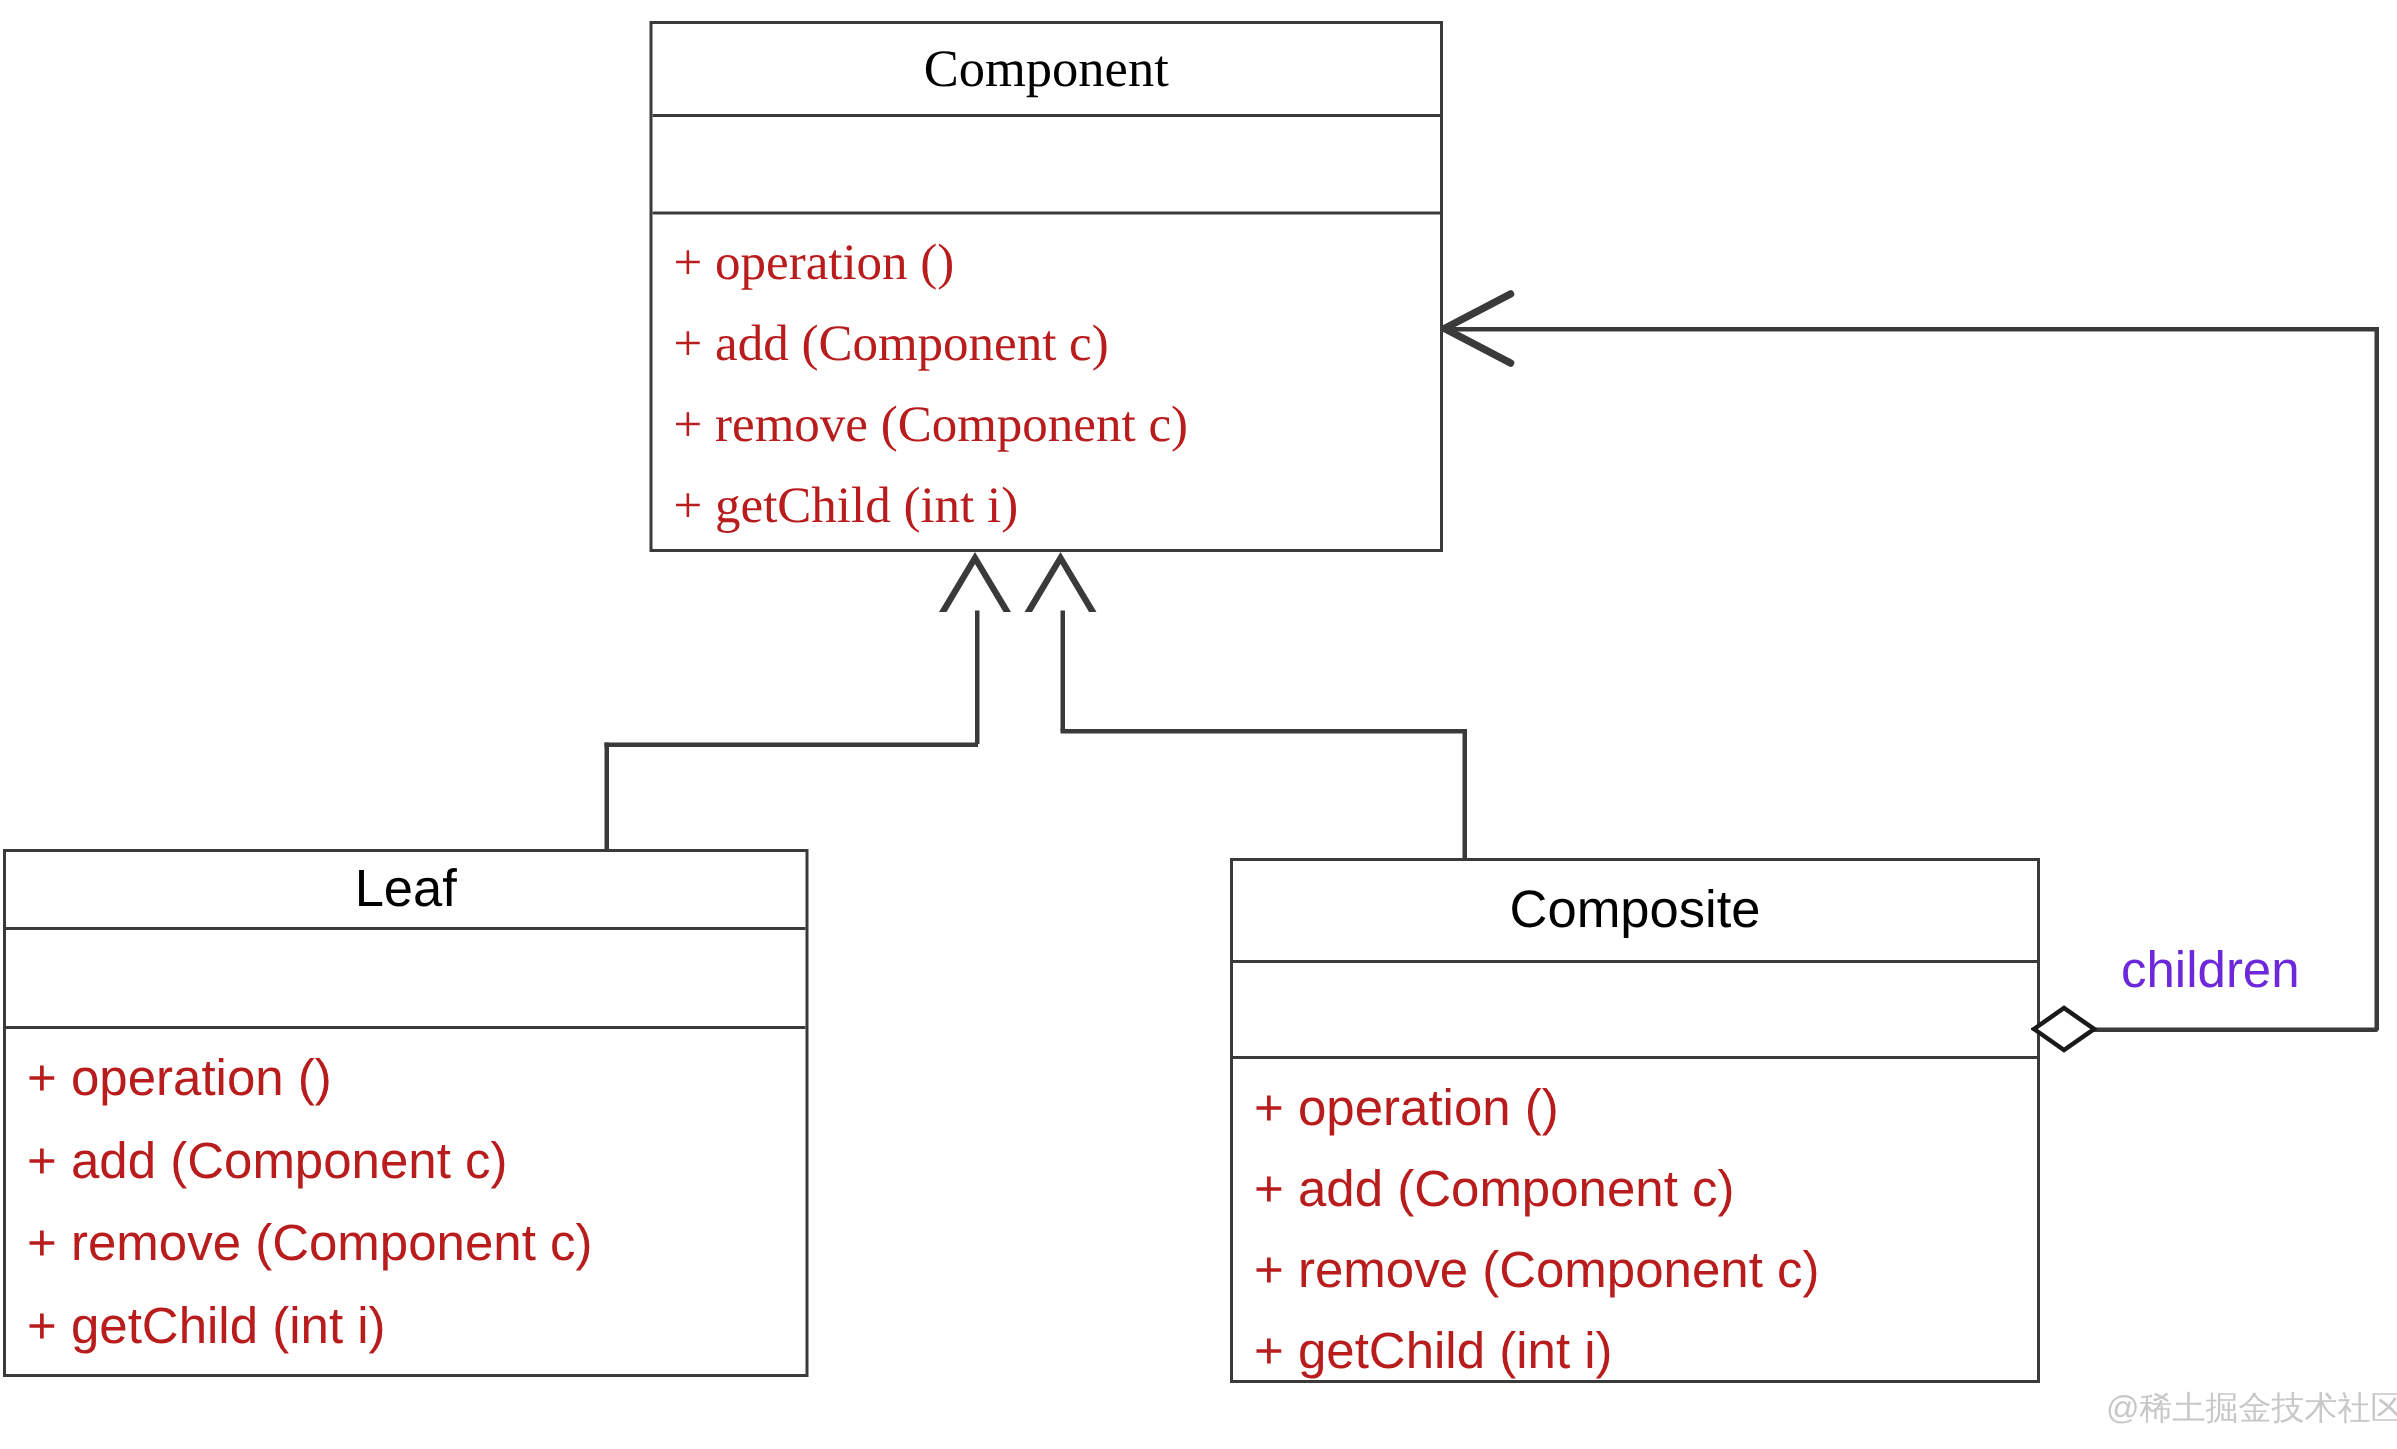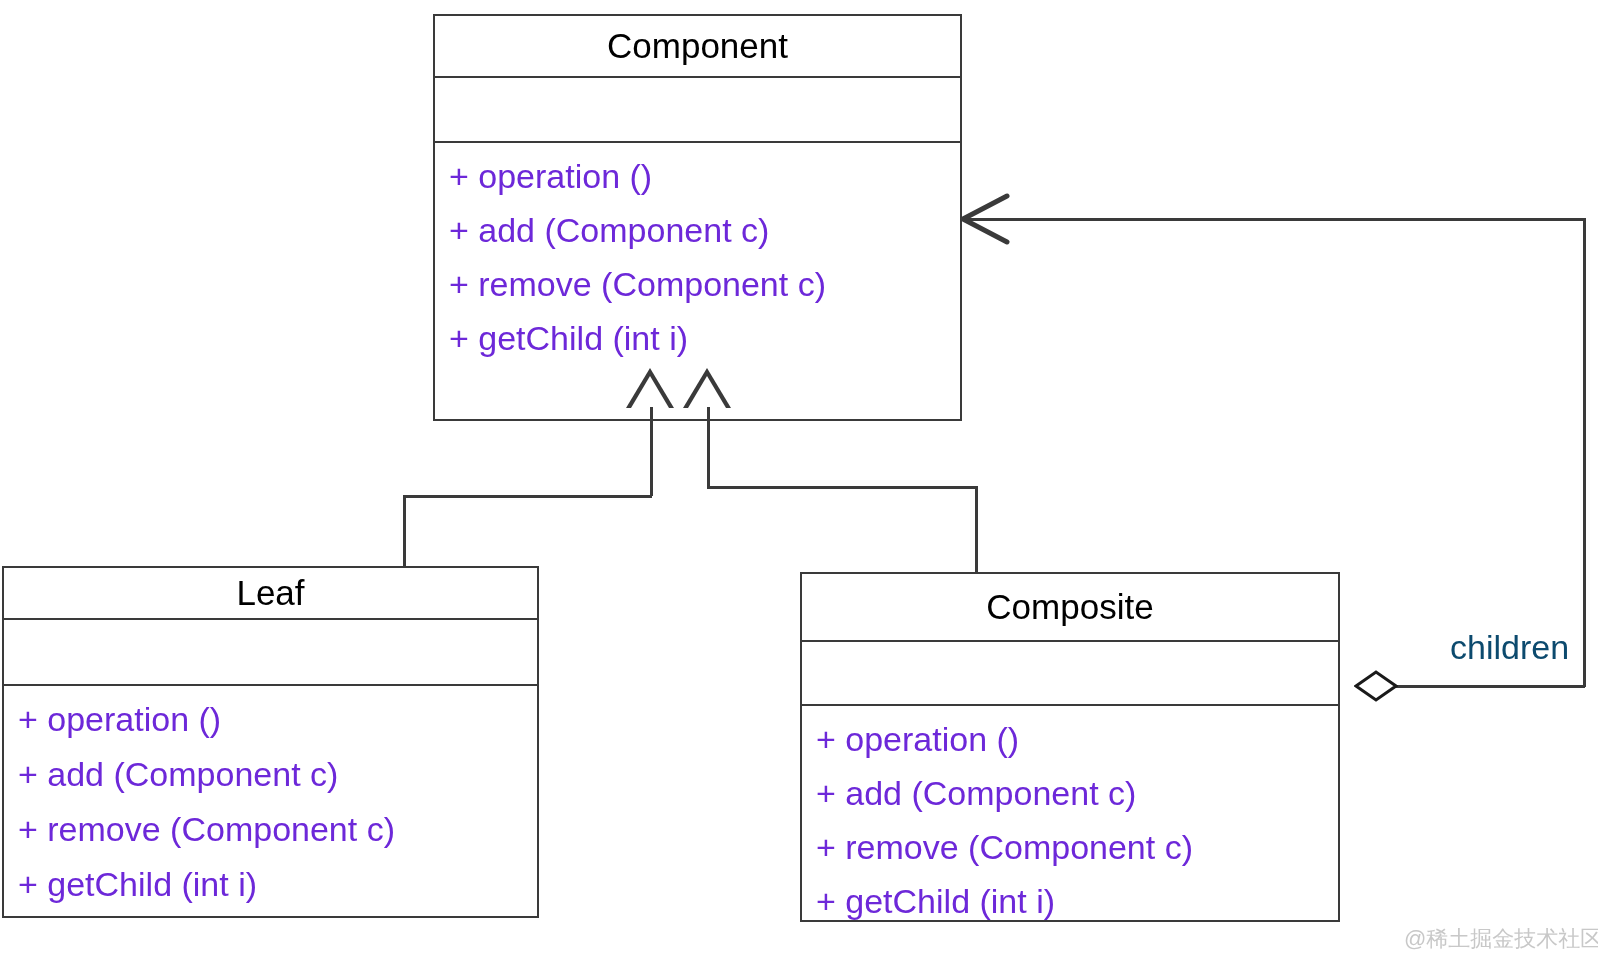--- a/index.html
+++ b/index.html
@@ -38,30 +38,31 @@
   .class-attributes {
     box-sizing: border-box;
     border-bottom: 2px solid #3a3a3a;
   }
   .class-methods {
     box-sizing: border-box;
     padding: 6px 0 0 0;
   }
   .method-row {
     display: block;
-    color: #6d28d9;
+    color: #b91c1c;
     white-space: nowrap;
     padding-left: 14px;
   }
   
   #component-class {
     left: 433px;
     top: 14px;
     width: 529px;
-    height: 407px;
+    height: 354px;
+    font-family: Liberation Serif, serif;
   }
   #component-class .class-title {
     height: 62px;
     font-size: 35px;
   }
   #component-class .class-attributes {
     height: 65px;
   }
   #component-class .class-methods {
     height: 219px;
@@ -86,21 +87,21 @@
   }
   #leaf-class .class-methods {
     height: 230px;
     font-size: 34px;
   }
   #leaf-class .method-row {
     line-height: 55px;
   }
   
   #composite-class {
-    left: 800px;
+    left: 820px;
     top: 572px;
     width: 540px;
     height: 350px;
   }
   #composite-class .class-title {
     height: 68px;
     font-size: 35px;
   }
   #composite-class .class-attributes {
     height: 64px;
@@ -143,23 +144,22 @@
     left: -19px;
     top: 8px;
     width: 0;
     height: 0;
     border-left: 19px solid transparent;
     border-right: 19px solid transparent;
     border-bottom: 32px solid #ffffff;
   }
   .assoc-label {
     position: absolute;
-    color: #0c4a6e;
-    white-space: nowrap;
-    margin-left: 36px;
+    color: #6d28d9;
+    white-space: nowrap;
   }
   .watermark {
     position: absolute;
     color: #c8c8c8;
     white-space: nowrap;
   }
   .arrow-open {
     position: absolute;
   }
   .diamond-open {

